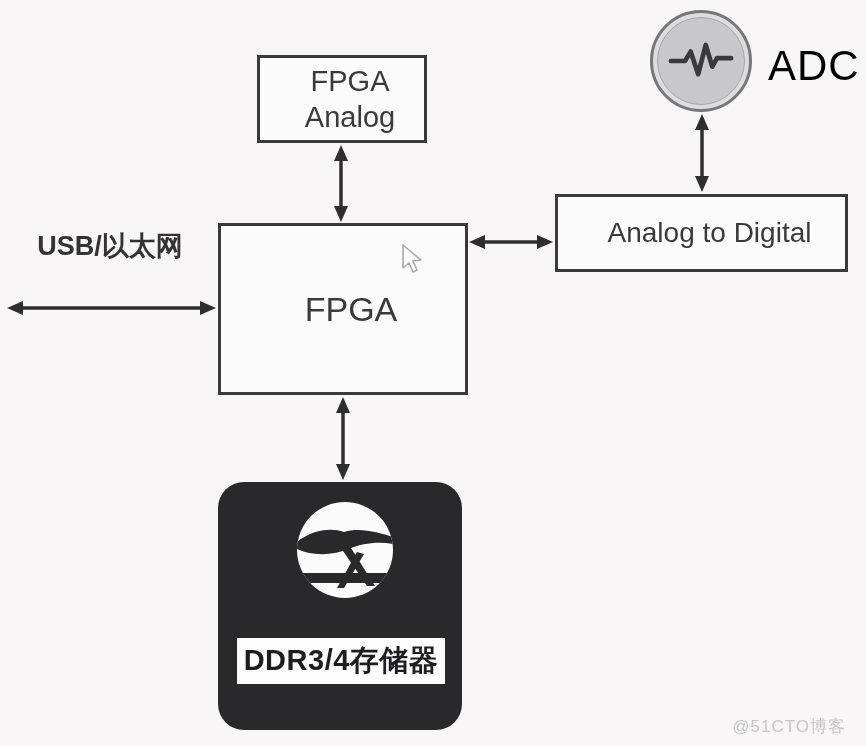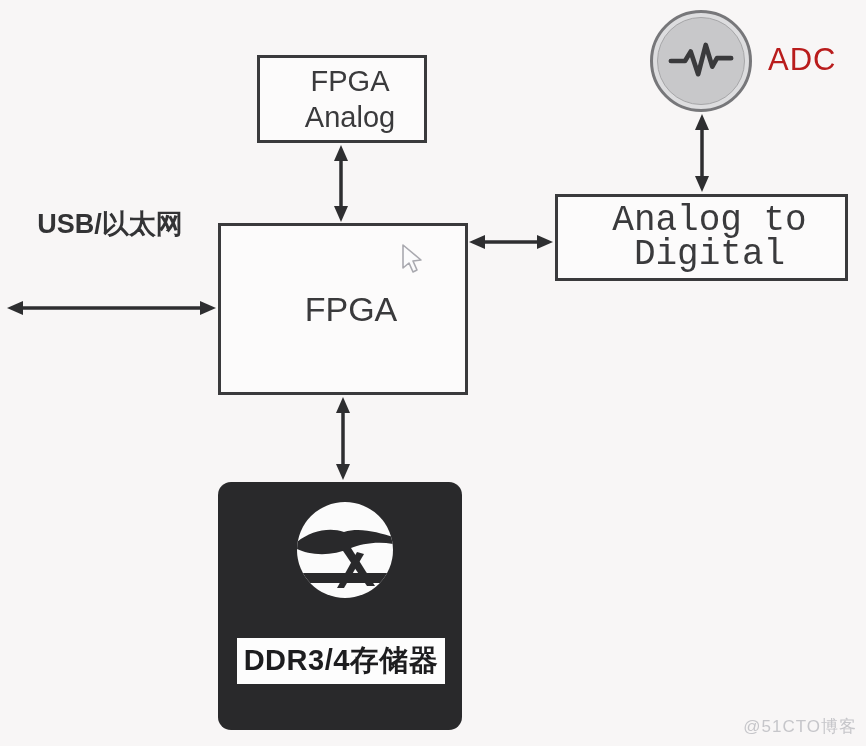--- a/index.html
+++ b/index.html
@@ -22,55 +22,55 @@
     display: flex;
     flex-direction: column;
     align-items: center;
     justify-content: center;
     color: #3a3a3c;
     text-align: center;
     padding-left: 16px;
   }
   #clock-box   { left: 257px; top: 55px;  width: 170px; height: 88px;  font-size: 29px; line-height: 36px; }
   #fpga-box    { left: 218px; top: 223px; width: 250px; height: 172px; font-size: 34px; }
-  #converter-box { left: 555px; top: 194px; width: 293px; height: 87px; font-size: 36px; line-height: 34px; font-family: Liberation Mono, monospace; }
+  #converter-box { left: 555px; top: 194px; width: 293px; height: 78px; font-size: 28px; line-height: 34px; }
 
   
   #adc-circle {
     position: absolute; left: 650px; top: 10px;
     width: 102px; height: 102px;
     border-radius: 50%;
     border: 3px solid #77777a;
     background: #dddddf;
   }
   #adc-circle .inner {
     position: absolute; inset: 4px;
     border-radius: 50%;
     background: #c8c8ca;
     border: 1px solid #a6a6a8;
   }
   #adc-circle svg { position: absolute; inset: 0; }
   #adc-label {
     position: absolute; left: 768px; top: 42px;
-    font-size: 31px; color: #b91c1c; letter-spacing: 1px;
+    font-size: 42px; color: #000000; letter-spacing: 1px;
   }
 
   
   #usb-label {
-    position: absolute; left: 6px; top: 208px; width: 208px;
+    position: absolute; left: 6px; top: 230px; width: 208px;
     text-align: center; font-weight: bold; color: #333335;
     font-size: 27px; line-height: 32px;
   }
 
   
   #ddr-chip {
     position: absolute; left: 218px; top: 482px;
     width: 244px; height: 248px;
     background: #29292b;
-    border-radius: 13px;
+    border-radius: 26px;
   }
   #ddr-logo { position: absolute; left: 79px; top: 20px; }
   #ddr-band {
     position: absolute; left: 19px; top: 156px;
     width: 208px; height: 46px;
     background: #fdfdfd;
     display: flex; align-items: center; justify-content: center;
     font-size: 29px; font-weight: bold; color: #1d1d1f;
     letter-spacing: 0.5px;
   }
@@ -78,21 +78,21 @@
   
   #arrows { position: absolute; inset: 0; pointer-events: none; }
   .arrow-line { stroke: #2e2e30; stroke-width: 3.5; }
   .arrow-head { fill: #2e2e30; }
 
   
   #cursor { position: absolute; left: 400px; top: 243px; opacity: 0.75; }
 
   
   #watermark {
-    position: absolute; right: 9px; top: 715px;
+    position: absolute; right: 20px; top: 715px;
     font-size: 17px; color: #c6c6ca; letter-spacing: 1px;
   }
 </style>
 </head>
 <body>
 
 <div class="canvas">
 
   <svg id="arrows" width="866" height="746" viewBox="0 0 866 746">
 

